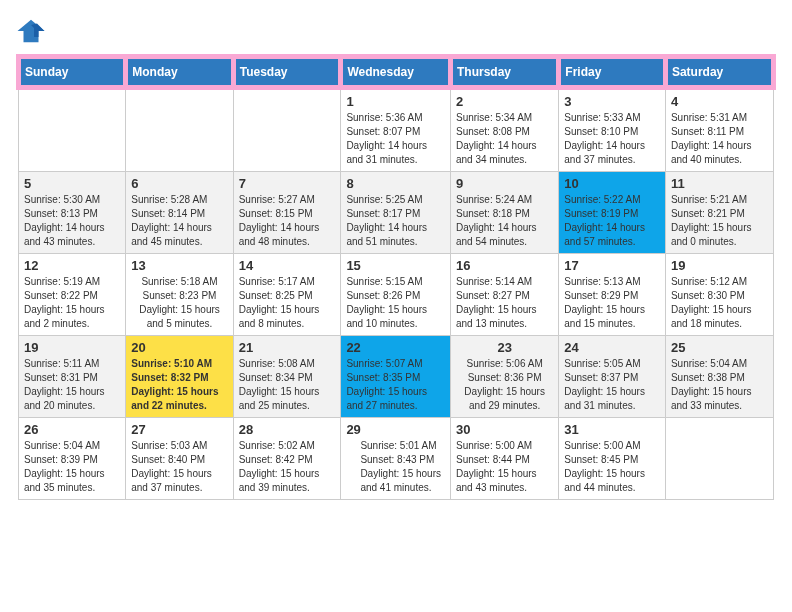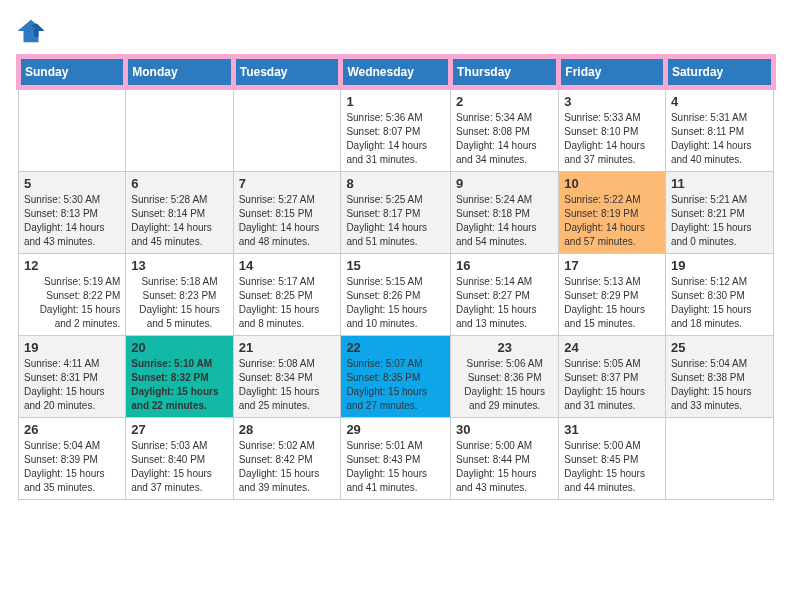--- a/index.html
+++ b/index.html
@@ -194,39 +194,39 @@
 Daylight: 14 hours
 and 51 minutes.</div>
           </td>
           <td style="background: rgb(242, 242, 242);">
             <div class="day-num">9</div>
             <div class="day-info" style="white-space: pre-line;">Sunrise: 5:24 AM
 Sunset: 8:18 PM
 Daylight: 14 hours
 and 54 minutes.</div>
           </td>
-          <td style="background: #fdba74;">
+          <td style="background: #0ea5e9;">
             <div class="day-num">10</div>
             <div class="day-info" style="white-space: pre-line;">Sunrise: 5:22 AM
 Sunset: 8:19 PM
 Daylight: 14 hours
 and 57 minutes.</div>
           </td>
           <td style="background: rgb(242, 242, 242);">
             <div class="day-num">11</div>
             <div class="day-info" style="white-space: pre-line;">Sunrise: 5:21 AM
 Sunset: 8:21 PM
 Daylight: 15 hours
 and 0 minutes.</div>
           </td>
         </tr>
         <tr>
           <td>
             <div class="day-num">12</div>
-            <div class="day-info" style="white-space: pre-line; text-align: right;">Sunrise: 5:19 AM
+            <div class="day-info" style="white-space: pre-line;">Sunrise: 5:19 AM
 Sunset: 8:22 PM
 Daylight: 15 hours
 and 2 minutes.</div>
           </td>
           <td>
             <div class="day-num">13</div>
             <div class="day-info" style="white-space: pre-line; text-align: center;">Sunrise: 5:18 AM
 Sunset: 8:23 PM
 Daylight: 15 hours
 and 5 minutes.</div>
@@ -263,26 +263,26 @@
             <div class="day-num">19</div>
             <div class="day-info" style="white-space: pre-line;">Sunrise: 5:12 AM
 Sunset: 8:30 PM
 Daylight: 15 hours
 and 18 minutes.</div>
           </td>
         </tr>
         <tr>
           <td style="background: rgb(242, 242, 242); margin-left: 40px;">
             <div class="day-num">19</div>
-            <div class="day-info" style="white-space: pre-line;">Sunrise: 4:11 AM
+            <div class="day-info" style="white-space: pre-line;">Sunrise: 5:11 AM
 Sunset: 8:31 PM
 Daylight: 15 hours
 and 20 minutes.</div>
           </td>
-          <td style="background: #14b8a6;">
+          <td style="background: #fde047;">
             <div class="day-num">20</div>
             <div class="day-info" style="white-space: pre-line; font-weight: bold;">Sunrise: 5:10 AM
 Sunset: 8:32 PM
 Daylight: 15 hours
 and 22 minutes.</div>
           </td>
           <td style="background: rgb(242, 242, 242);">
             <div class="day-num">21</div>
             <div class="day-info" style="white-space: pre-line;">Sunrise: 5:08 AM
 Sunset: 8:34 PM
@@ -335,21 +335,21 @@
           </td>
           <td>
             <div class="day-num">28</div>
             <div class="day-info" style="white-space: pre-line;">Sunrise: 5:02 AM
 Sunset: 8:42 PM
 Daylight: 15 hours
 and 39 minutes.</div>
           </td>
           <td>
             <div class="day-num">29</div>
-            <div class="day-info" style="white-space: pre-line;">Sunrise: 5:01 AM
+            <div class="day-info" style="white-space: pre-line; margin-left: 14px;">Sunrise: 5:01 AM
 Sunset: 8:43 PM
 Daylight: 15 hours
 and 41 minutes.</div>
           </td>
           <td>
             <div class="day-num">30</div>
             <div class="day-info" style="white-space: pre-line;">Sunrise: 5:00 AM
 Sunset: 8:44 PM
 Daylight: 15 hours
 and 43 minutes.</div>

